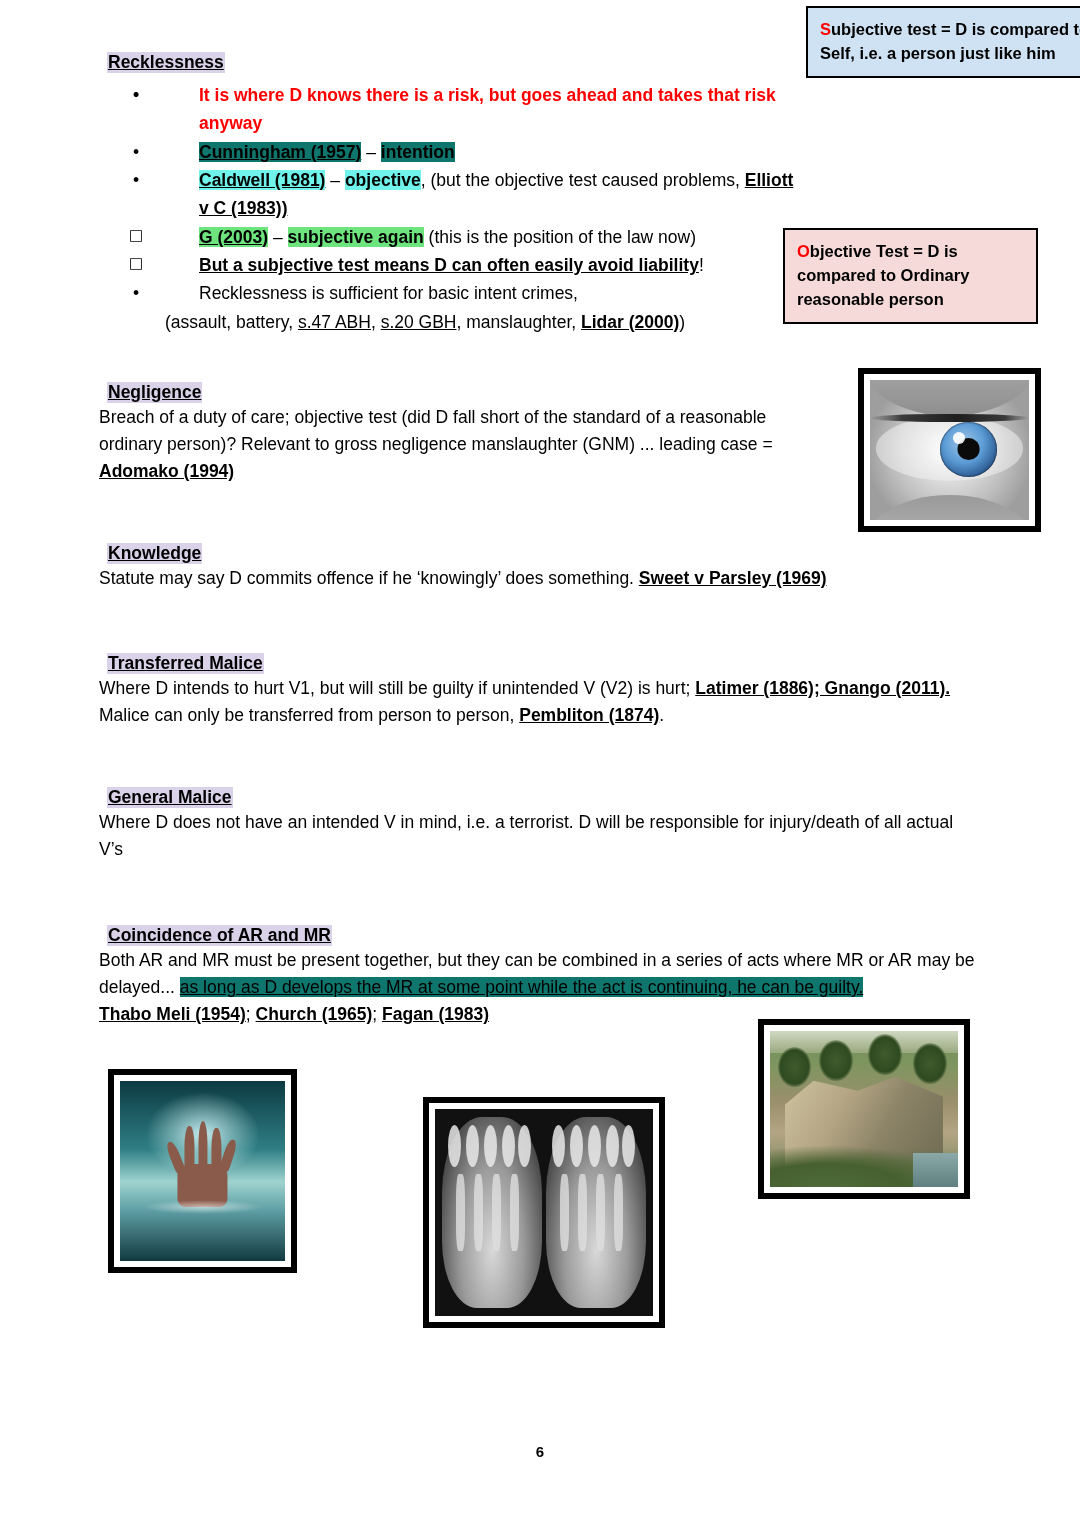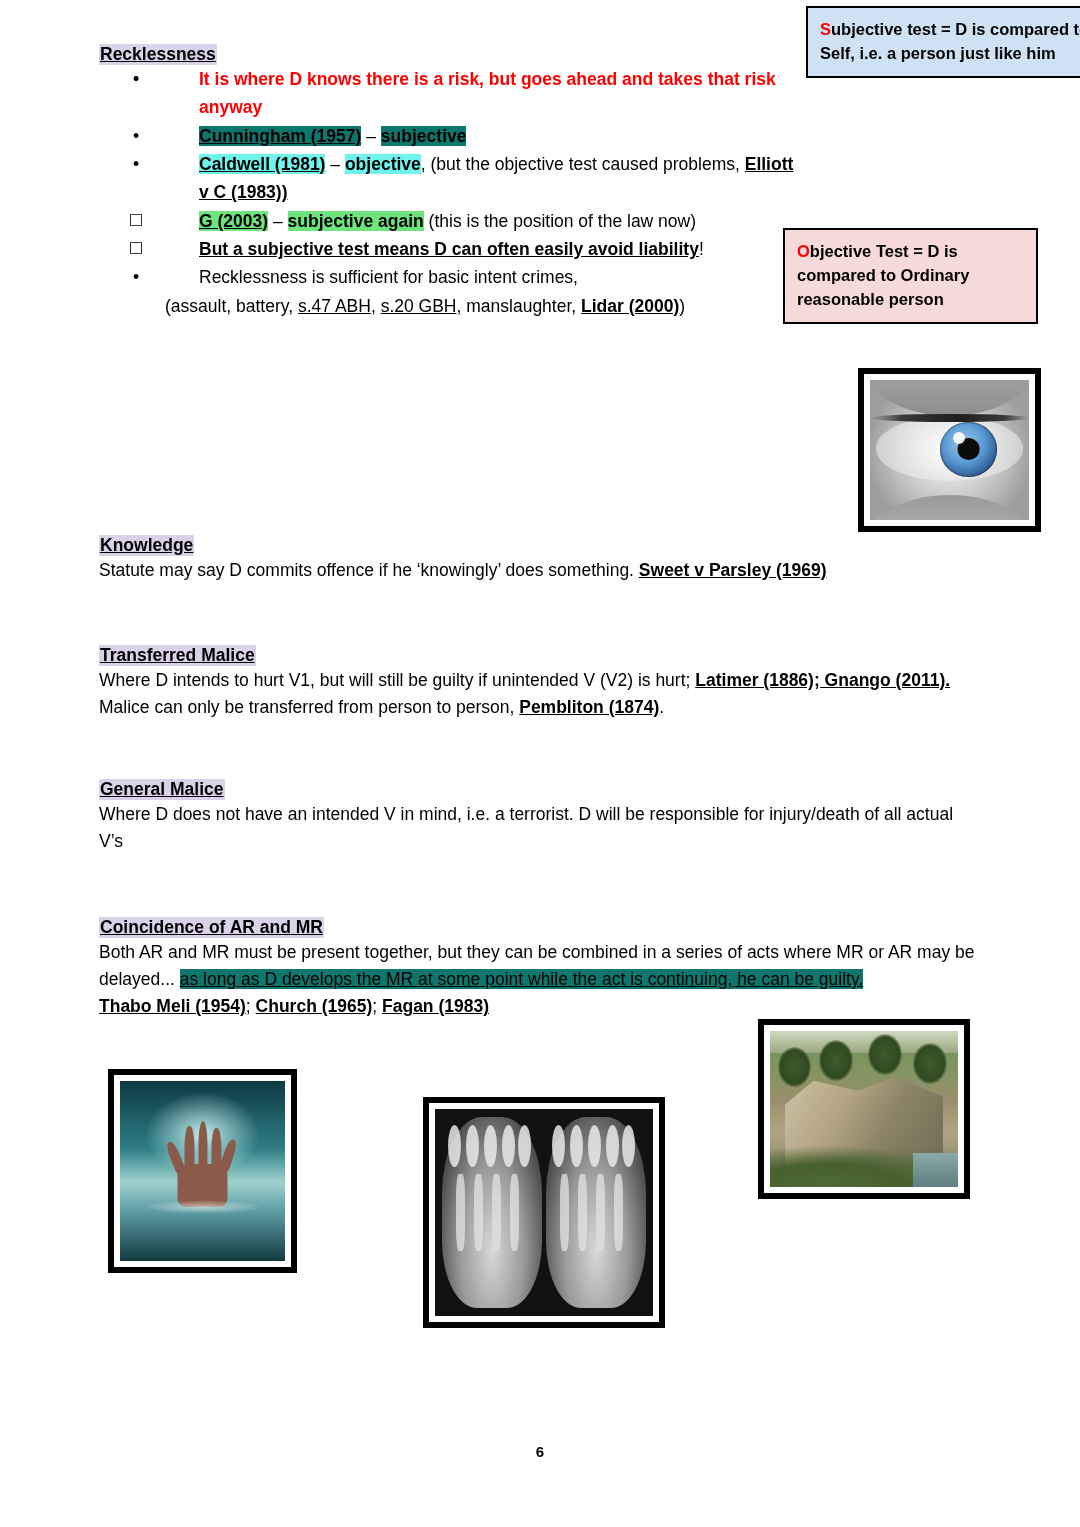--- a/index.html
+++ b/index.html
@@ -20,21 +20,21 @@
     width: 1080px;
     height: 1527px;
   }
   .heading {
     font-size: 17.5px;
     font-weight: bold;
     text-decoration: underline;
     background: #d9d2e9;
     display: inline-block;
     padding: 0 1px;
-    margin: 0;
+    margin: 8px;
   }
   u { text-decoration: underline; }
   b { font-weight: bold; }
   .hl-yellow { background: #0f766e; }
   .hl-green  { background: #6ee47e; margin-top: 19px; }
   .hl-cyan   { background: #6ff3ea; text-align: center; }
   .red { color: #ff0000; font-weight: bold; }
 
   
   #reckless-section {
@@ -293,21 +293,21 @@
     <ul class="bullets">
       <li>
         <span class="mark">•</span>
       </li>
       <li>
         <span class="mark">•</span>
         <span class="red">It is where D knows there is a risk, but goes ahead and takes that risk anyway</span>
       </li>
       <li>
         <span class="mark">•</span>
-        <b><u class="hl-yellow">Cunningham (1957)</u></b><span> – </span><b class="hl-yellow">subjective</b>
+        <b><u class="hl-yellow">Cunningham (1957)</u></b><span> – </span><b class="hl-yellow">intention</b>
       </li>
       <li>
         <span class="mark">•</span>
         <b><u class="hl-cyan">Caldwell (1981)</u></b><span> – </span><b class="hl-cyan">objective</b><span>, (but the objective test caused problems, </span><b><u>Elliott v C (1983))</u></b>
       </li>
       <li class="sq">
         <span class="mark">□</span>
         <b><u class="hl-green">G (2003)</u></b><span> – </span><b class="hl-green">subjective again</b><span> (this is the position of the law now)</span>
       </li>
       <li class="sq">
@@ -317,20 +317,24 @@
       <li>
         <span class="mark">•</span>
         <span>Recklessness is sufficient for basic intent crimes,</span>
       </li>
     </ul>
     <div class="cont">
       <span>(assault, battery, </span><u>s.47 ABH</u><span>, </span><u>s.20 GBH</u><span>, manslaughter, </span><b><u>Lidar (2000)</u></b><span>)</span>
     </div>
   </div>
 
+  <div class="section" id="negligence">
+    <div class="heading">Negligence</div>
+    <p><span>Breach of a duty of care; objective test (did D fall short of the standard of a reasonable ordinary person)? Relevant to gross negligence manslaughter (GNM) ... leading case = </span><b><u>Adomako (1994)</u></b></p>
+  </div>
 
   <div class="section" id="knowledge">
     <div class="heading">Knowledge</div>
     <p><span>Statute may say D commits offence if he ‘knowingly’ does something. </span><b><u>Sweet v Parsley (1969)</u></b></p>
   </div>
 
   <div class="section" id="transferred">
     <div class="heading">Transferred Malice</div>
     <p><span>Where D intends to hurt V1, but will still be guilty if unintended V (V2) is hurt; </span><b><u>Latimer (1886); Gnango (2011).</u></b><span> Malice can only be transferred from person to person, </span><b><u>Pembliton (1874)</u></b><span>.</span></p>
   </div>

